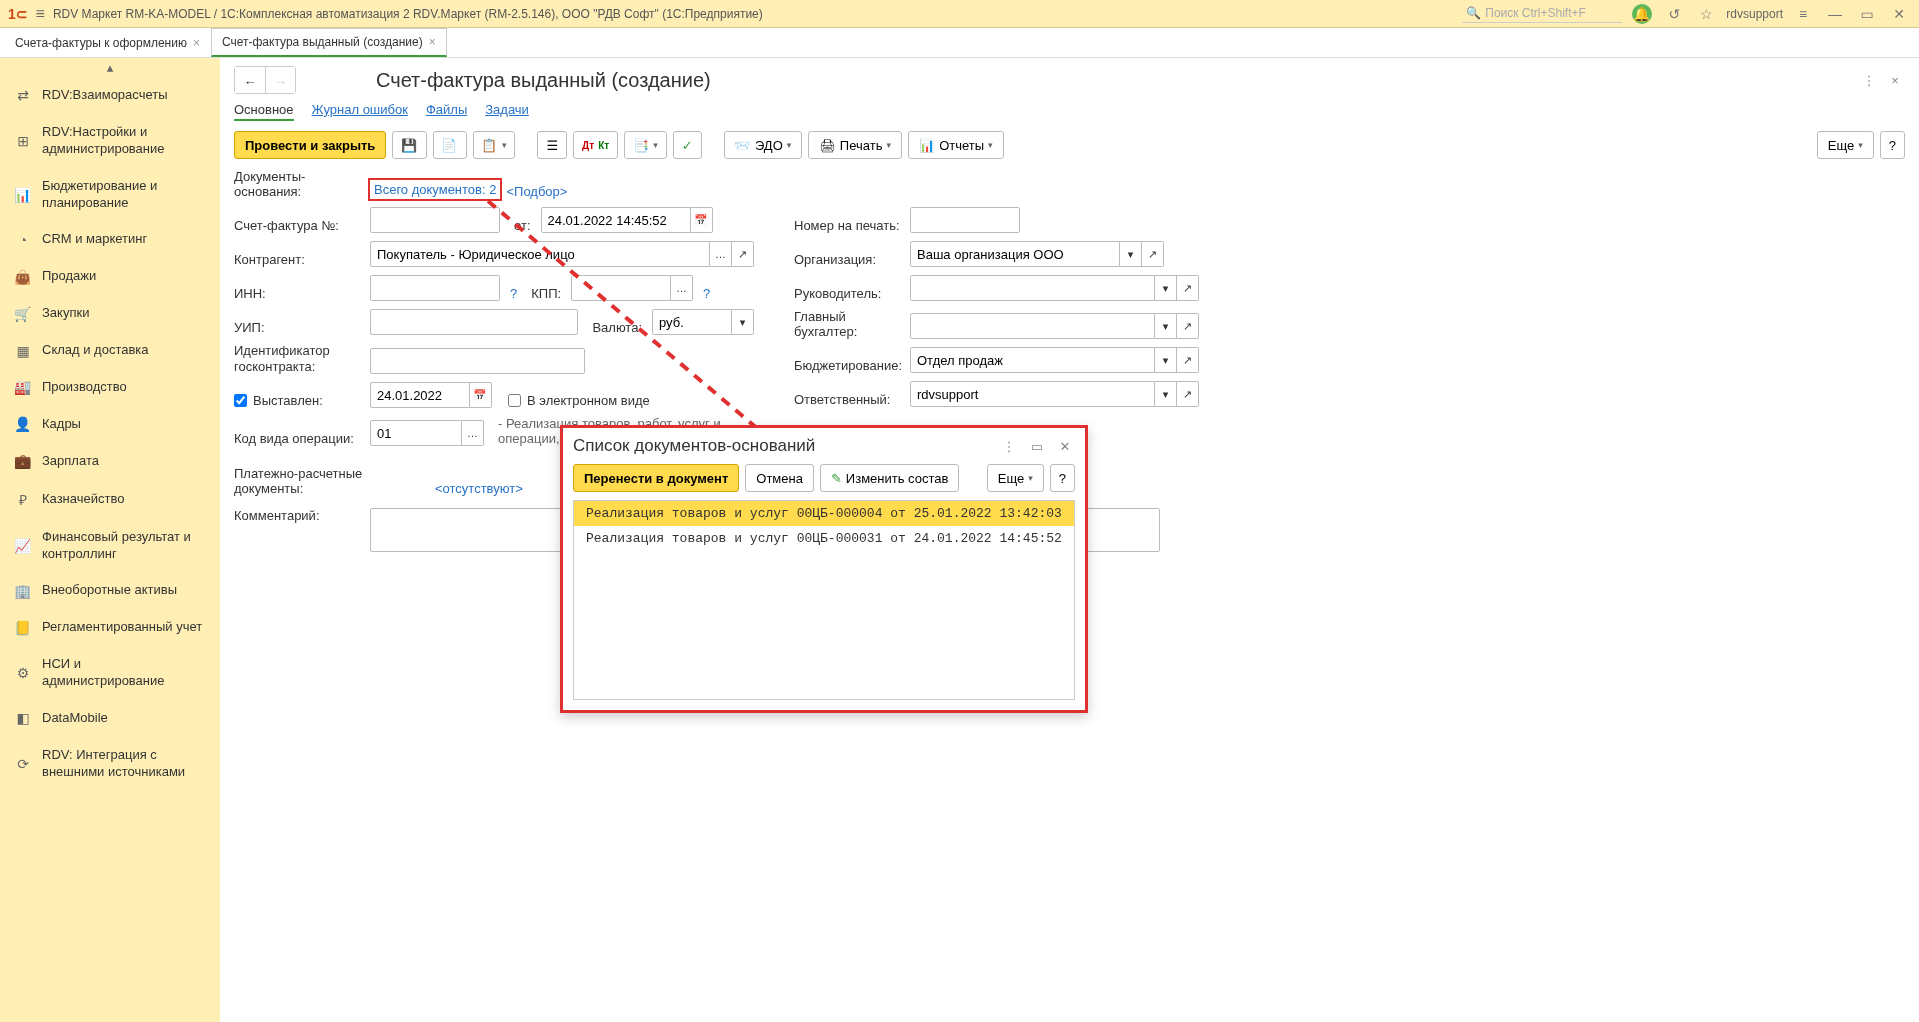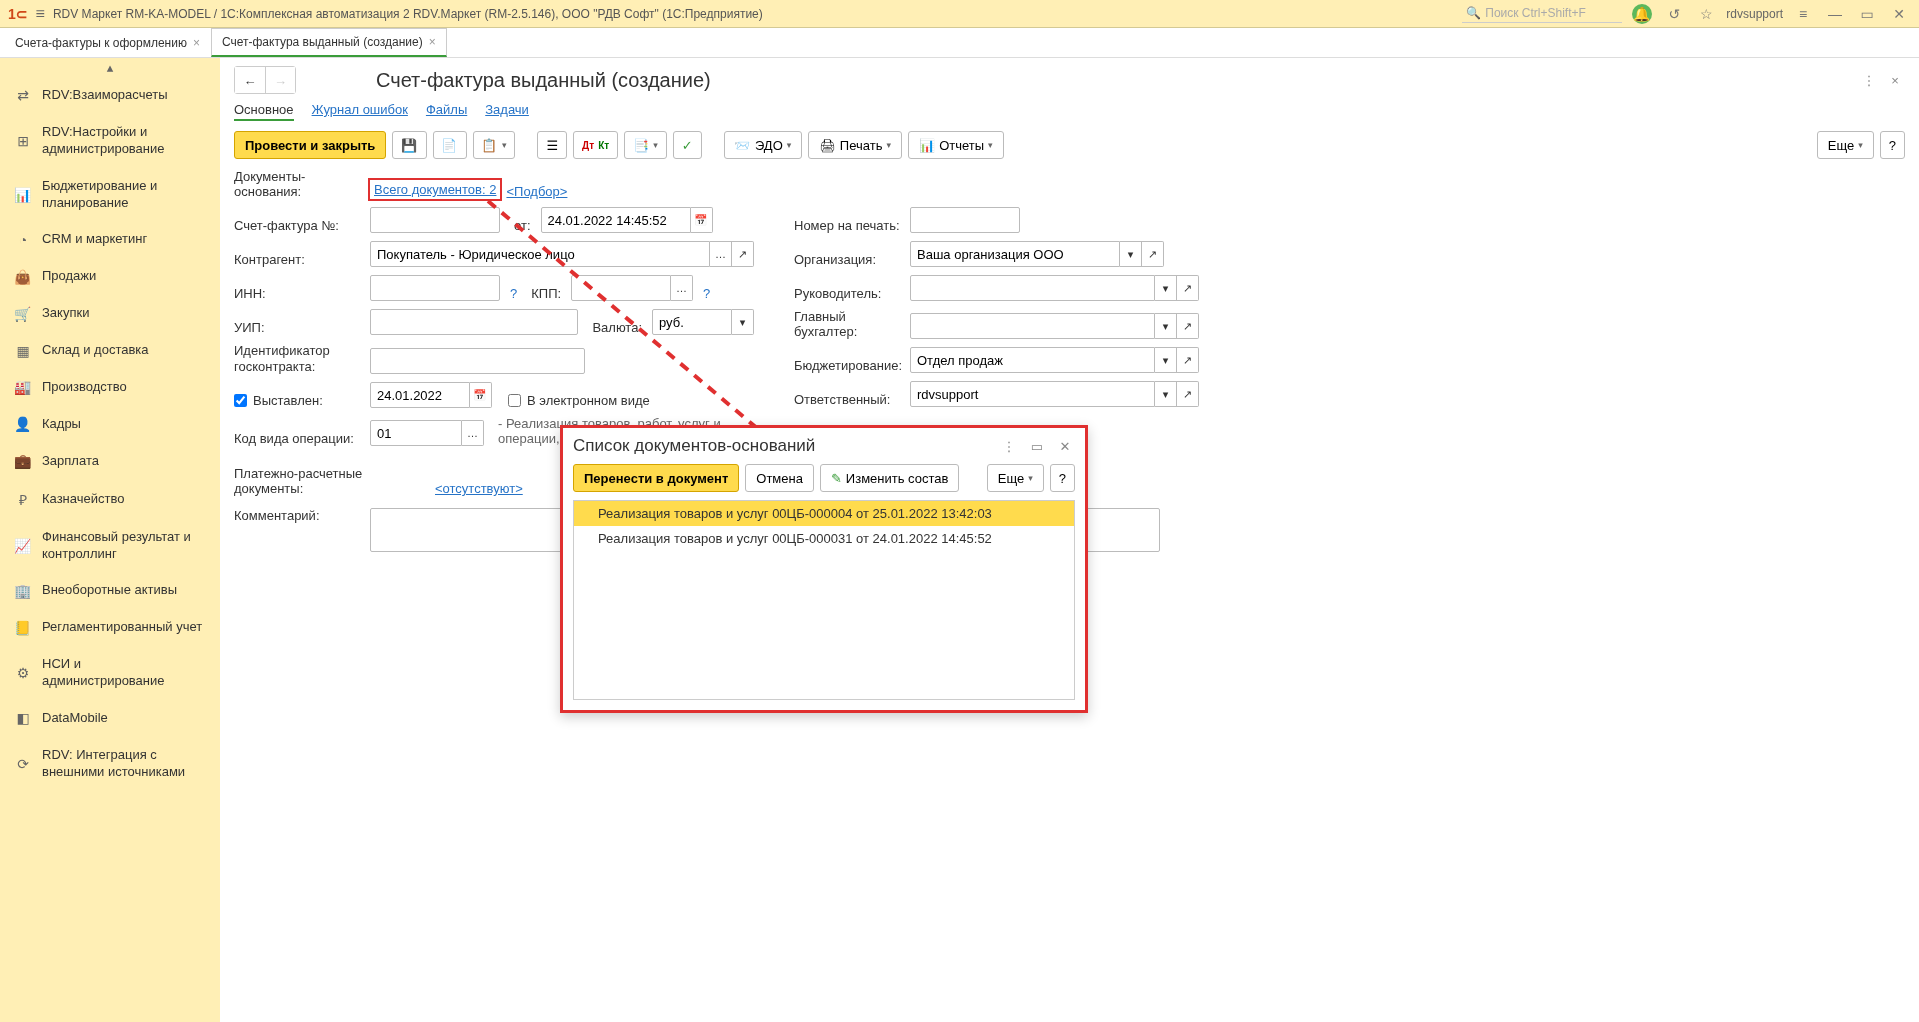--- a/index.html
+++ b/index.html
@@ -54,38 +54,38 @@
 
 
 .form-row { display: flex; align-items: flex-end; margin-bottom: 8px; gap: 6px; }
 .form-label { width: 130px; font-size: 13px; color: #333; flex-shrink: 0; }
 .form-label-sm { width: auto; font-size: 13px; color: #333; margin-left: 8px; margin-right: 4px; }
 .input { border: 1px solid #bbb; border-radius: 2px; padding: 4px 6px; font-size: 13px; height: 26px; }
 .input-group { display: flex; }
 .input-group .input { border-radius: 2px 0 0 2px; }
 .input-group .ig-btn { border: 1px solid #bbb; border-left: none; width: 22px; height: 26px; display: flex; align-items: center; justify-content: center; cursor: pointer; background: #fff; font-size: 11px; }
 .input-group .ig-btn:last-child { border-radius: 0 2px 2px 0; }
-.link { color: #2673c7; text-decoration: underline; cursor: pointer; }
+.link { color: #2673c7; cursor: pointer; }
 .col-left { width: 520px; }
 .col-right { margin-left: 40px; }
 .two-col { display: flex; }
 .help-q { color: #2673c7; cursor: pointer; margin-left: 4px; }
 .checkbox-wrap { display: flex; align-items: center; gap: 6px; }
 .muted { color: #666; }
 
 
 .red-box { position: absolute; border: 2px solid #e03030; }
 
 
 .popup { position: absolute; border: 3px solid #e03030; background: #fff; box-shadow: 0 4px 12px rgba(0,0,0,0.2); }
 .popup-header { display: flex; align-items: center; padding: 8px 10px; gap: 8px; }
 .popup-title { font-size: 17px; flex: 1; }
 .popup-toolbar { display: flex; gap: 6px; padding: 0 10px 8px; }
 .popup-list { border: 1px solid #ccc; margin: 0 10px 10px; height: 200px; overflow: auto; }
-.popup-row { padding: 5px 24px; font-size: 13px; cursor: pointer; }
+.popup-row { padding: 5px 12px; font-size: 13px; cursor: pointer; font-family: Liberation Mono, monospace; }
 .popup-row.selected { background: #ffdb4d; }
 
 svg.arrow-svg { position: absolute; pointer-events: none; }
 </style>
 </head>
 <body>
 
 <div class="topbar">
   <span class="logo1c">1⊂</span>
   <span class="hamburger">≡</span>

